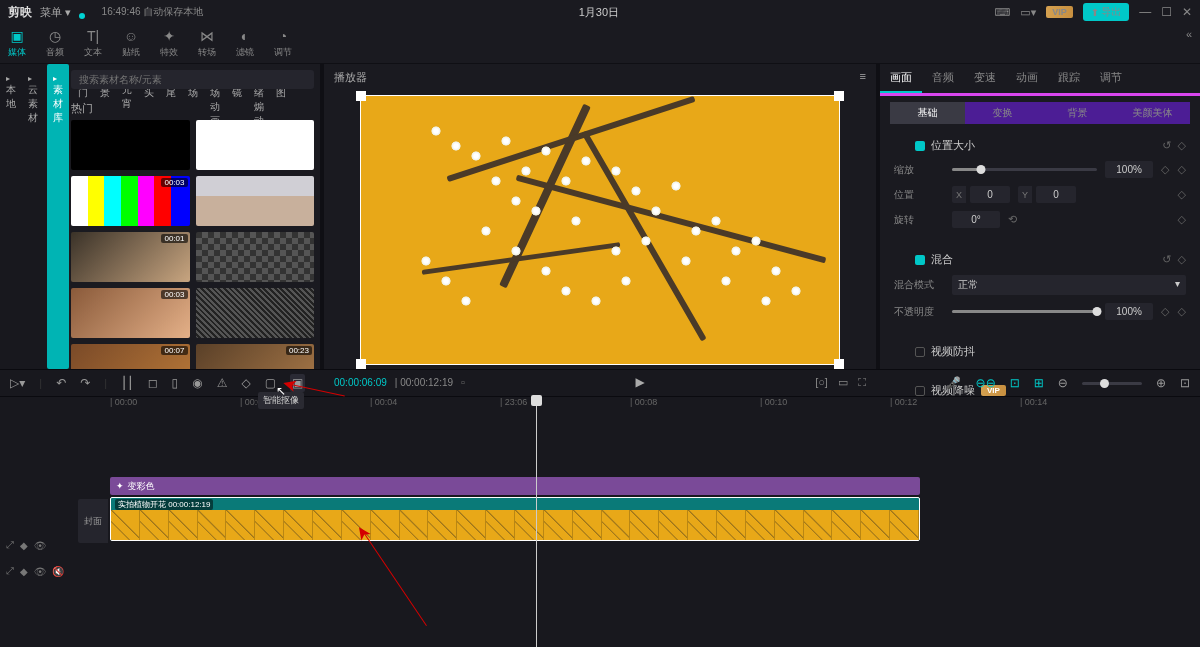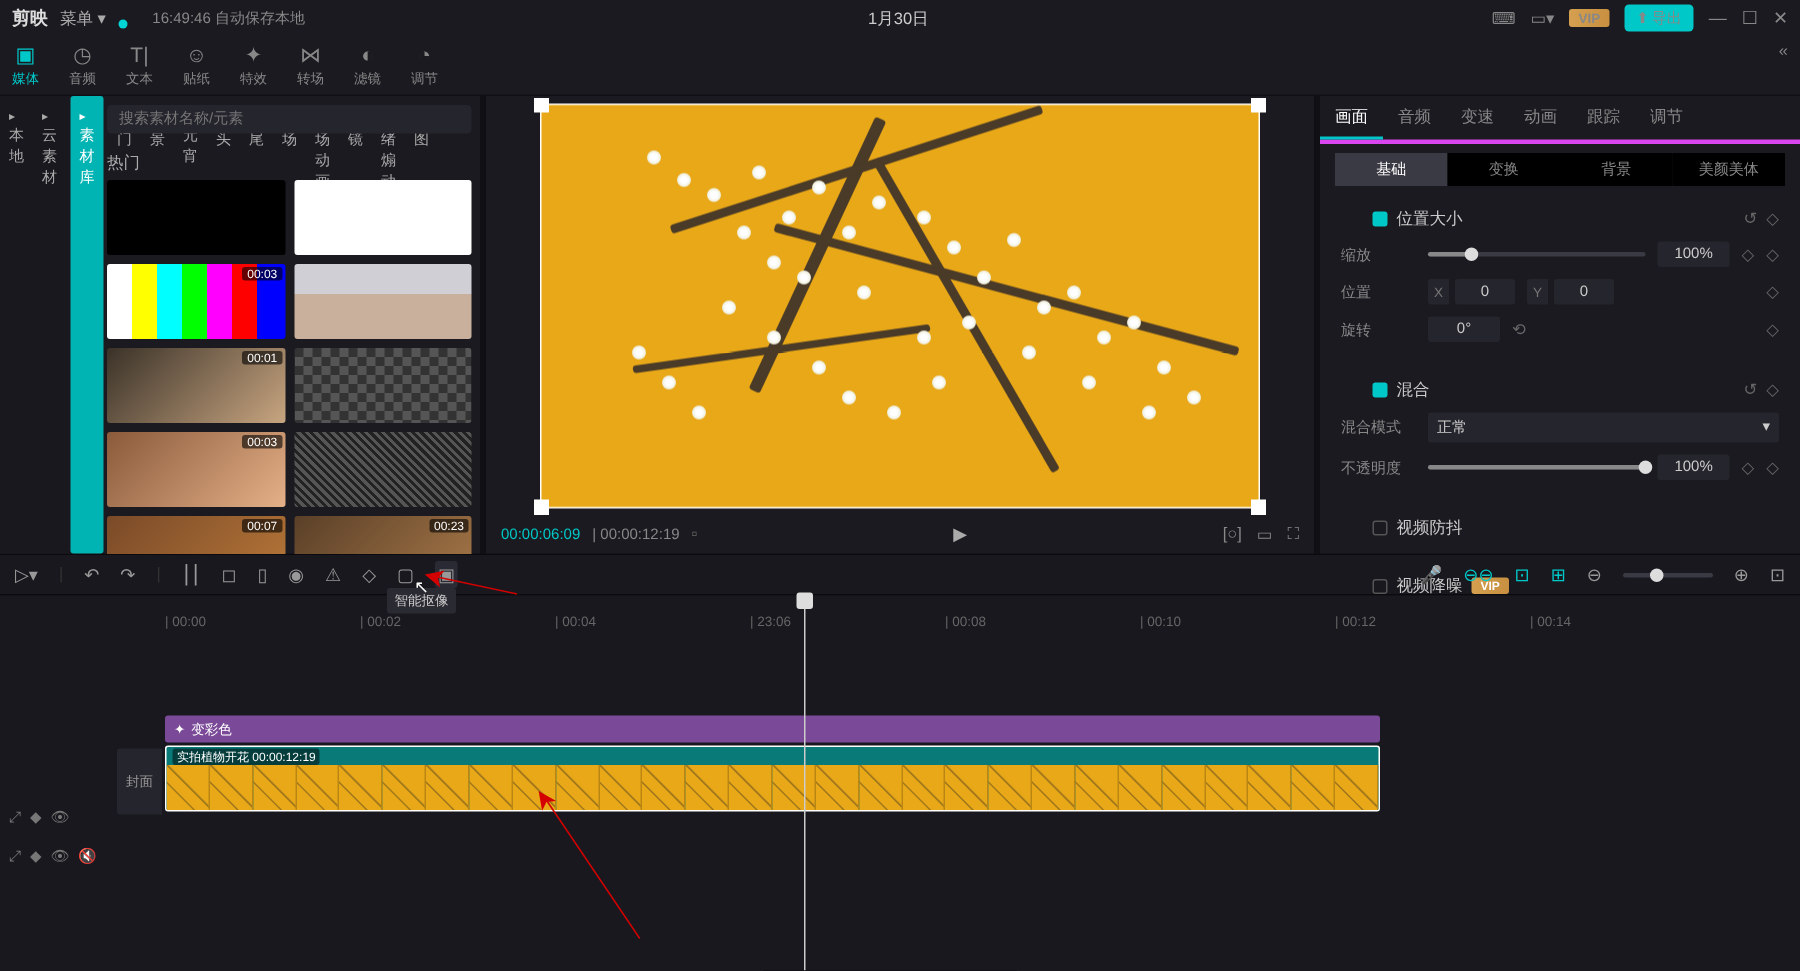--- a/index.html
+++ b/index.html
@@ -57,21 +57,21 @@
 .timecode { color: #00c8c8; font-size: 10px; }
 .timecode2 { color: #888; font-size: 10px; }
 .play-btn { margin: 0 auto; color: #aaa; cursor: pointer; font-size: 12px; }
 .preview-footer .r { display: flex; gap: 10px; color: #888; }
 
 .props { width: 320px; background: #1a1a20; display: flex; flex-direction: column; }
 .prop-tabs { display: flex; border-bottom: 3px solid #d946ef; }
 .prop-tabs .tab { padding: 6px 10px; color: #888; font-size: 11px; cursor: pointer; }
 .prop-tabs .tab.active { color: #fff; border-bottom: 2px solid #00c8c8; }
 .sub-tabs { display: flex; padding: 6px 10px; gap: 0; }
-.sub-tabs .subtab { flex: 1; text-align: center; padding: 4px; background: #000000; color: #888; font-size: 10px; cursor: pointer; }
+.sub-tabs .subtab { flex: 1; text-align: center; padding: 4px; background: #4c1d95; color: #888; font-size: 10px; cursor: pointer; }
 .sub-tabs .subtab.active { background: #3a3a44; color: #fff; }
 .prop-section { padding: 8px 14px; }
 .prop-section .section-head { display: flex; align-items: center; gap: 6px; color: #ccc; font-size: 11px; margin-bottom: 8px; padding-left: 21px; }
 .prop-section .section-head .chk { width: 10px; height: 10px; background: #00c8c8; border-radius: 2px; display: inline-block; }
 .prop-section .section-head .actions { margin-left: auto; display: flex; gap: 6px; color: #666; }
 .prop-row { display: flex; align-items: center; gap: 8px; margin-bottom: 8px; }
 .prop-row .lbl { width: 50px; color: #888; font-size: 10px; }
 .slider { flex: 1; height: 3px; background: #3a3a44; position: relative; border-radius: 2px; }
 .slider .fill { position: absolute; left: 0; top: 0; bottom: 0; background: #888; border-radius: 2px; }
 .slider .knob { position: absolute; top: -3px; width: 9px; height: 9px; background: #ddd; border-radius: 50%; transform: translateX(-50%); }
@@ -84,21 +84,21 @@
 
 .timeline-tools { height: 28px; background: #18181e; display: flex; align-items: center; padding: 0 10px; gap: 14px; border-top: 1px solid #0a0a0f; border-bottom: 1px solid #0a0a0f; }
 .timeline-tools .t { color: #999; cursor: pointer; font-size: 12px; display: inline-flex; }
 .timeline-tools .t.hover { background: #2a2a34; padding: 2px; border-radius: 2px; }
 .timeline-tools .spacer { flex: 1; }
 .arrow { position: absolute; color: #d40000; font-size: 18px; pointer-events: none; }
 .red-line { position: absolute; border-top: 1.5px solid #d40000; pointer-events: none; }
 
 .timeline { height: 250px; background: #18181e; position: relative; }
 .ruler { height: 20px; position: relative; margin-left: 80px; color: #666; font-size: 9px; }
-.ruler .tick { position: absolute; top: 12px; }
+.ruler .tick { position: absolute; top: 0; }
 .tracks { position: relative; margin-left: 80px; }
 .track-head { position: absolute; left: -80px; width: 70px; display: flex; gap: 6px; color: #777; font-size: 10px; align-items: center; padding-left: 6px; }
 .effect-track { height: 18px; background: #7a4a98; border-radius: 2px; margin-top: 60px; width: 810px; margin-left: 30px; display: flex; align-items: center; padding: 0 6px; color: #fff; font-size: 9px; gap: 4px; }
 .video-track { height: 44px; background: #0a7a78; border: 1.5px solid #fff; border-radius: 2px; margin-top: 2px; width: 810px; margin-left: 30px; position: relative; overflow: hidden; }
 .video-track .label { position: absolute; top: 1px; left: 4px; background: rgba(0,0,0,.5); color: #fff; font-size: 8px; padding: 0 3px; border-radius: 2px; z-index: 2; }
 .clip-thumbs { display: flex; height: 100%; padding-top: 12px; }
 .clip-thumb { flex: 1; background: #e8a818; border-right: 1px solid rgba(0,0,0,.2); position: relative; }
 .clip-thumb::after { content: ""; position: absolute; inset: 0; background: linear-gradient(45deg, transparent 30%, rgba(60,50,30,.5) 32%, transparent 34%, transparent 50%, rgba(60,50,30,.5) 52%, transparent 55%); }
 .cover-label { position: absolute; left: -2px; top: 0; bottom: 0; width: 30px; background: #25252d; color: #999; font-size: 9px; display: flex; align-items: center; justify-content: center; border-radius: 2px 0 0 2px; }
 .playhead { position: absolute; top: 0; bottom: 0; width: 1px; background: #ccc; left: 536px; }
@@ -205,20 +205,24 @@
             <span class="dur">00:07</span>
           </div>
           <div class="thumb group">
             <span class="dur">00:23</span>
           </div>
         </div>
     </div>
   </div>
 
   <div class="preview">
+    <div class="preview-header">
+      <span>播放器</span>
+      <span>≡</span>
+    </div>
     <div class="preview-body">
       <div class="preview-canvas">
         <div class="handle" style="top:-5px;left:-5px"></div>
         <div class="handle" style="top:-5px;right:-5px"></div>
         <div class="handle" style="bottom:-5px;left:-5px"></div>
         <div class="handle" style="bottom:-5px;right:-5px"></div>
         <div class="branch" style="top:0;left:180px;width:8px;height:200px;transform:rotate(25deg)"></div>
         <div class="branch" style="top:40px;left:80px;width:260px;height:6px;transform:rotate(-18deg)"></div>
         <div class="branch" style="top:120px;left:150px;width:320px;height:6px;transform:rotate(15deg)"></div>
         <div class="branch" style="top:20px;left:280px;width:6px;height:240px;transform:rotate(-30deg)"></div>

